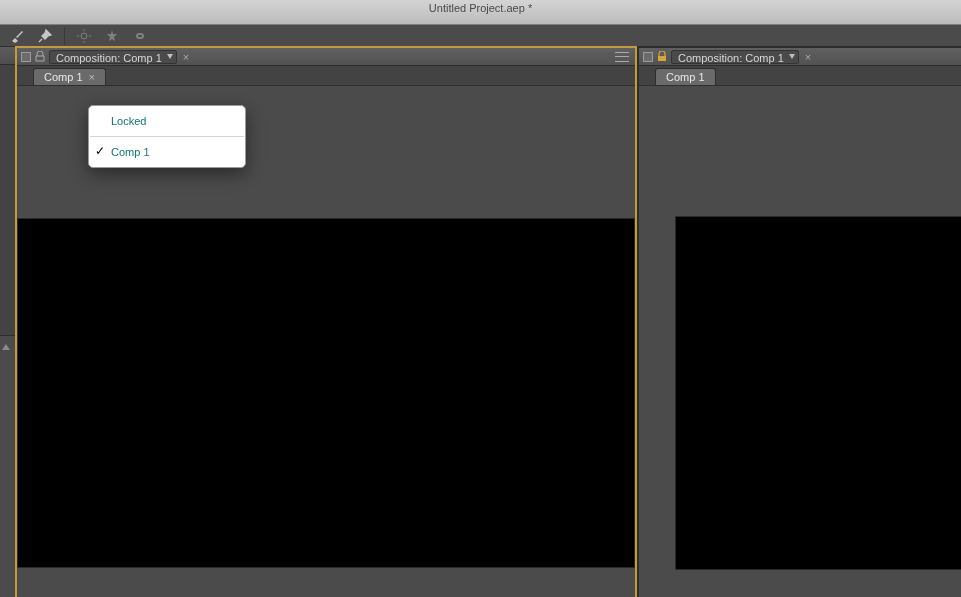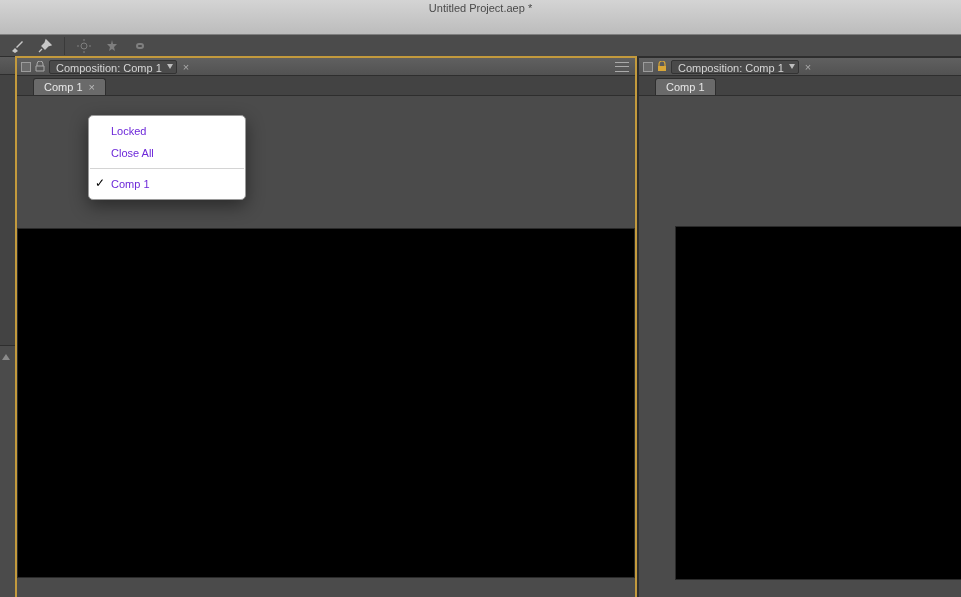--- a/index.html
+++ b/index.html
@@ -1,20 +1,20 @@
 <!DOCTYPE html>
 <html><head>
 <meta charset="utf-8">
 <style>
   * { box-sizing: border-box; margin: 0; padding: 0; font-family: "Lucida Grande", "Segoe UI", Arial, sans-serif; font-size: 11px; }
   html, body { width: 961px; height: 597px; background: #4b4b4b; overflow: hidden; }
 
   
   .titlebar {
-    height: 35px;
+    height: 25px;
     background: linear-gradient(#d4d4d4, #bcbcbc);
     border-bottom: 1px solid #7f7f7f;
     text-align: center;
     line-height: 16px;
     color: #4a4a4a;
     font-size: 11px;
     position: relative;
   }
 
   
@@ -172,21 +172,21 @@
     width:158px;
     background:#fff;
     border:1px solid #9a9a9a;
     border-radius:5px;
     box-shadow: 0 6px 18px rgba(0,0,0,0.45);
     padding:4px 0;
     z-index:100;
   }
   .dropdown .item {
     padding:2px 10px 2px 22px;
-    color:#6d28d9;
+    color:#0f766e;
     font-size:13px;
     line-height:18px;
     position:relative;
   }
   .dropdown .item.highlight {
     background: linear-gradient(#5a8df5, #2a62e6);
     color:#fff;
   }
   .dropdown .divider {
     height:1px; background:#d4d4d4; margin:4px 1px;
@@ -315,22 +315,19 @@
     </div>
     <div class="panel-body">
       <div class="comp-canvas"></div>
     </div>
   </div>
 
   <div class="dropdown">
     <div class="item">
       <span>Locked</span>
     </div>
-    <div class="item">
-      <span>Close All</span>
-    </div>
     <div class="divider"></div>
     <div class="item check">
       <span>Comp 1</span>
     </div>
   </div>
 
 </div>
 
 </body></html>

